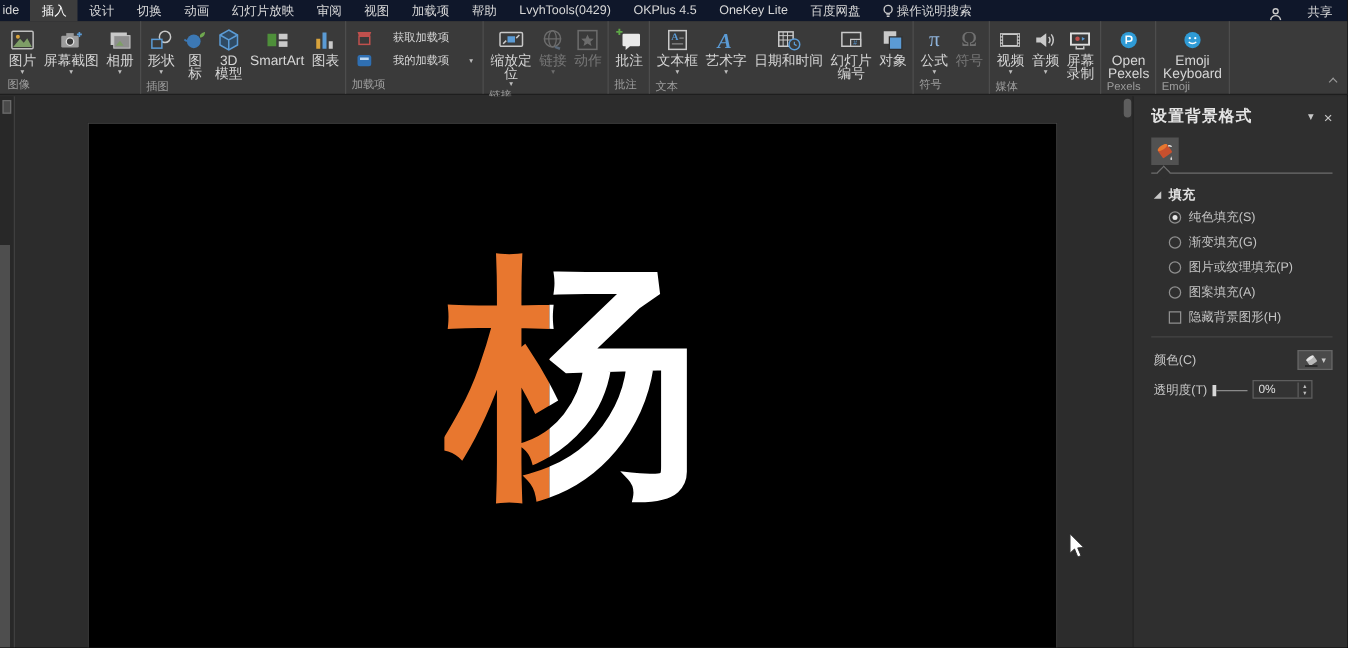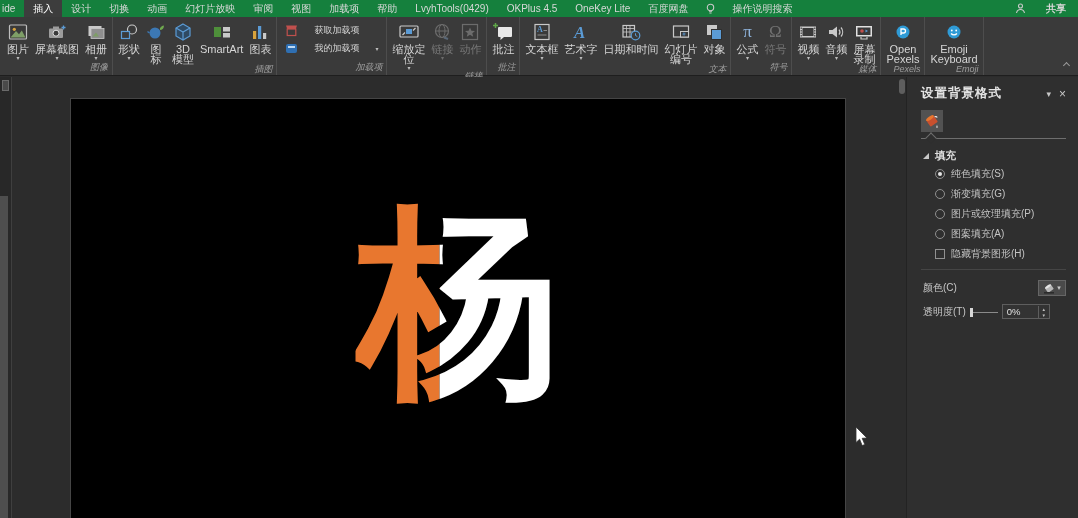--- a/index.html
+++ b/index.html
@@ -6,33 +6,33 @@
   html,body { width:1078px; height:518px; }
   body {
     position:relative; overflow:hidden; background:#2C2C2C;
     font-family:"Liberation Sans","DejaVu Sans",sans-serif;
     -webkit-font-smoothing:antialiased; color:#D6D6D6;
   }
   svg { display:block; }
 
   
   #tabbar { position:absolute; left:0; top:0; right:0; height:17px;
-    background:#15803d; display:flex; align-items:stretch; font-size:10px; color:#D8D8D8; }
+    background:#0f172a; display:flex; align-items:stretch; font-size:10px; color:#D8D8D8; }
   .tab { display:flex; align-items:center; padding:0 9px; white-space:nowrap; cursor:default; }
   .tab.partial { padding-left:2px; }
   .tab.active { background:#3D3D3D; color:#FFFFFF;justify-content:flex-end; }
-  .assist { display:flex; align-items:center; gap:16px; padding:0 8px; }
-  #share { margin-left:auto; display:flex; align-items:center; gap:20px; padding:0 12px;font-weight:bold; }
+  .assist { display:flex; align-items:center; gap:1px; padding:0 8px; }
+  #share { margin-left:auto; display:flex; align-items:flex-end; gap:20px; padding:0 12px; }
 
   
   #ribbon { position:absolute; left:0; top:17px; right:0; height:59px;
     background:#3A3A3A; border-bottom:1px solid #1E1E1E; display:flex; padding-left:2px; }
   .rgroup { display:flex; flex-direction:column; border-right:1px solid #4D4D4D; }
   .rbuttons { flex:1; display:flex; align-items:stretch; padding:2px 2px 0 2px; }
-  .rglabel { height:13px; font-size:9px; line-height:11px; color:#9E9E9E; text-align:right; padding:0 4px;font-style:italic; }
+  .rglabel { height:13px; font-size:9px; line-height:11px; color:#9E9E9E; text-align:left; padding:0 4px; }
   .rbtn { display:flex; flex-direction:column; align-items:center; padding:2px 3px 0 3px; min-width:24px; cursor:default; }
   .rbtn .ricon { height:22px; display:flex; align-items:center; justify-content:center; }
   .rlabel { font-size:11px; line-height:10px; text-align:center; color:#D6D6D6; white-space:pre-line; margin-top:1px; }
   .rcaret { font-size:6px; line-height:6px; color:#BDBDBD; margin-top:1px; }
   .disabled { opacity:.38; }
   .addin-col { display:flex; flex-direction:column; gap:5px; padding:5px 6px 0 6px; }
   .addin-row { display:flex; align-items:center; gap:16px; font-size:9px; color:#D6D6D6; white-space:nowrap; }
   .icon-text { font-family:"Liberation Serif","DejaVu Serif",serif; }
   #ribbon-collapse { position:absolute; right:7px; bottom:5px; width:7px; height:7px; }
   #ribbon-collapse span { display:block; width:5px; height:5px; border-top:1.5px solid #9A9A9A;

